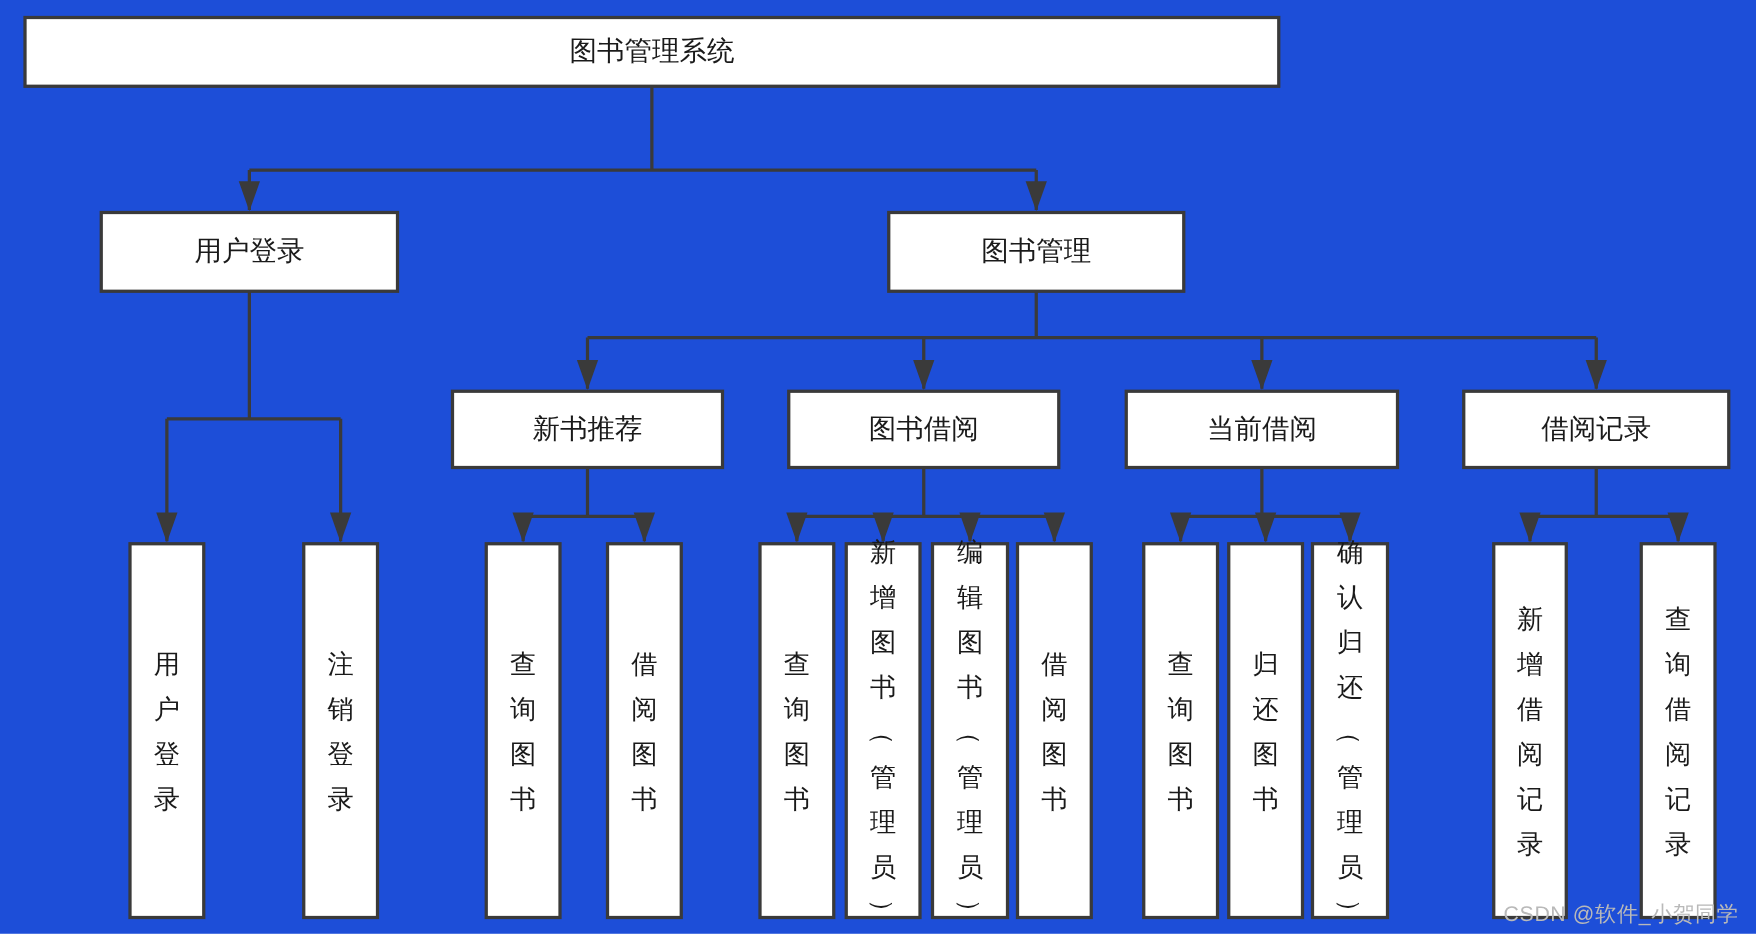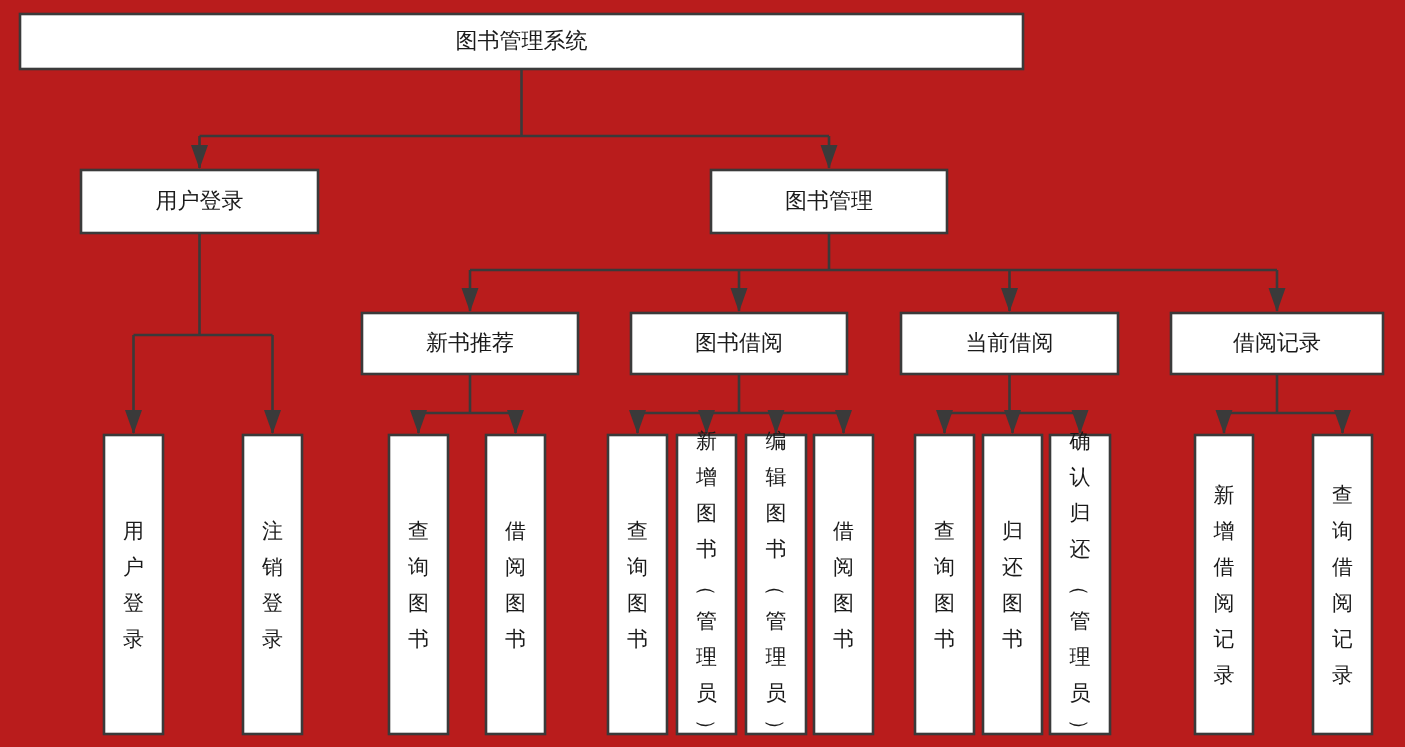--- a/index.html
+++ b/index.html
@@ -10,21 +10,21 @@
   body {
     width: 1405px;
     height: 747px;
     font-family: "Liberation Sans", "DejaVu Sans", sans-serif;
     overflow: hidden;
   }
   #diagram-root {
     position: relative;
     width: 1405px;
     height: 747px;
-    background: #b91c1c;
+    background: #1d4ed8;
   }
   svg#tree-svg {
     position: absolute;
     top: 0;
     left: 0;
     width: 1405px;
     height: 747px;
   }
   .node-box {
     fill: #ffffff;
@@ -287,14 +287,15 @@
             <text x="1342.5" y="538.4200000000001" class="node-label-vertical">询</text>
             <text x="1342.5" y="574.4200000000001" class="node-label-vertical">借</text>
             <text x="1342.5" y="610.4200000000001" class="node-label-vertical">阅</text>
             <text x="1342.5" y="646.4200000000001" class="node-label-vertical">记</text>
             <text x="1342.5" y="682.4200000000001" class="node-label-vertical">录</text>
           </g>
         </g>
       </g>
   </svg>
 
+  <div class="watermark">CSDN @软件_小贺同学</div>
 
 </div>
 
 </body></html>

